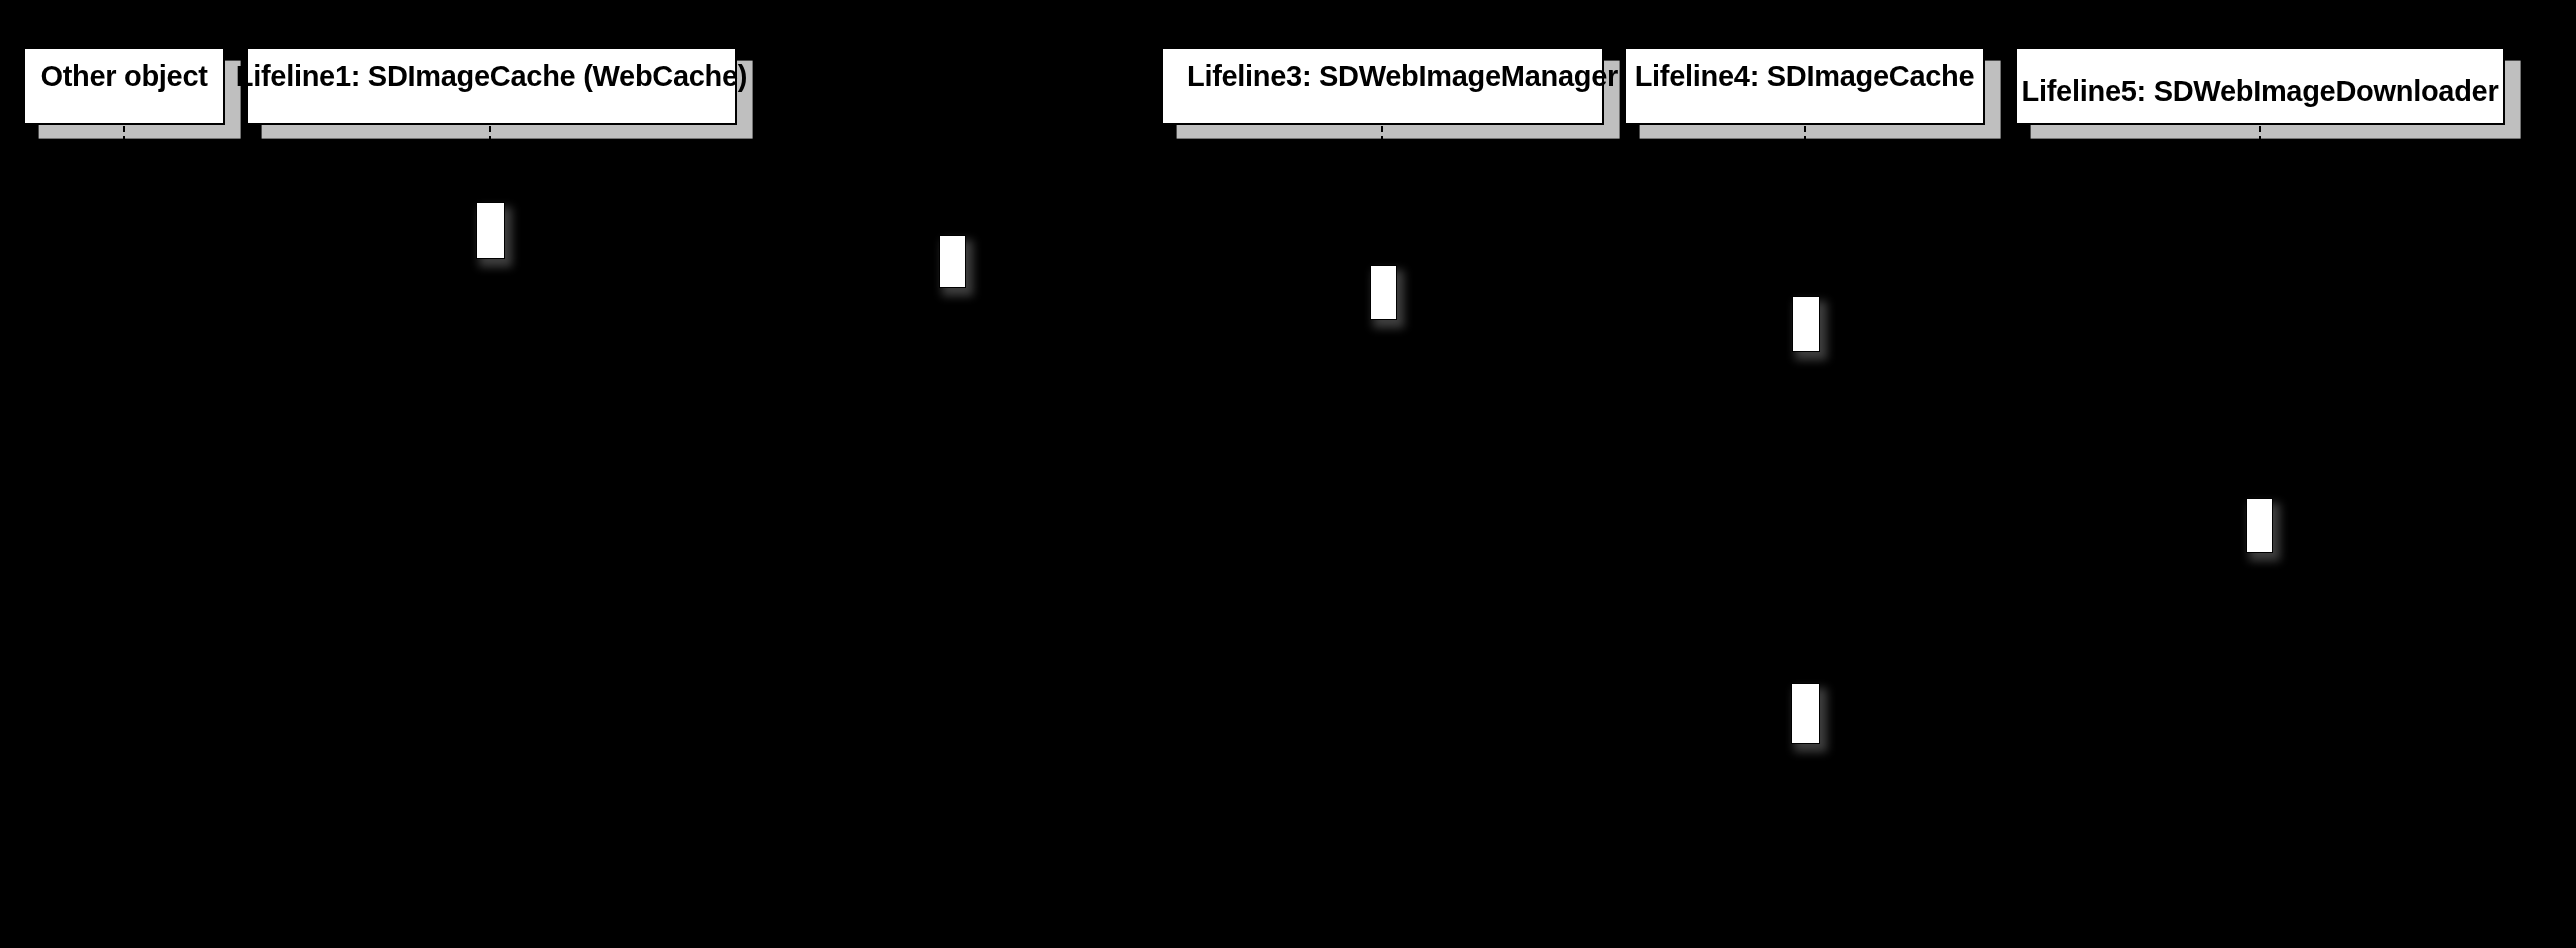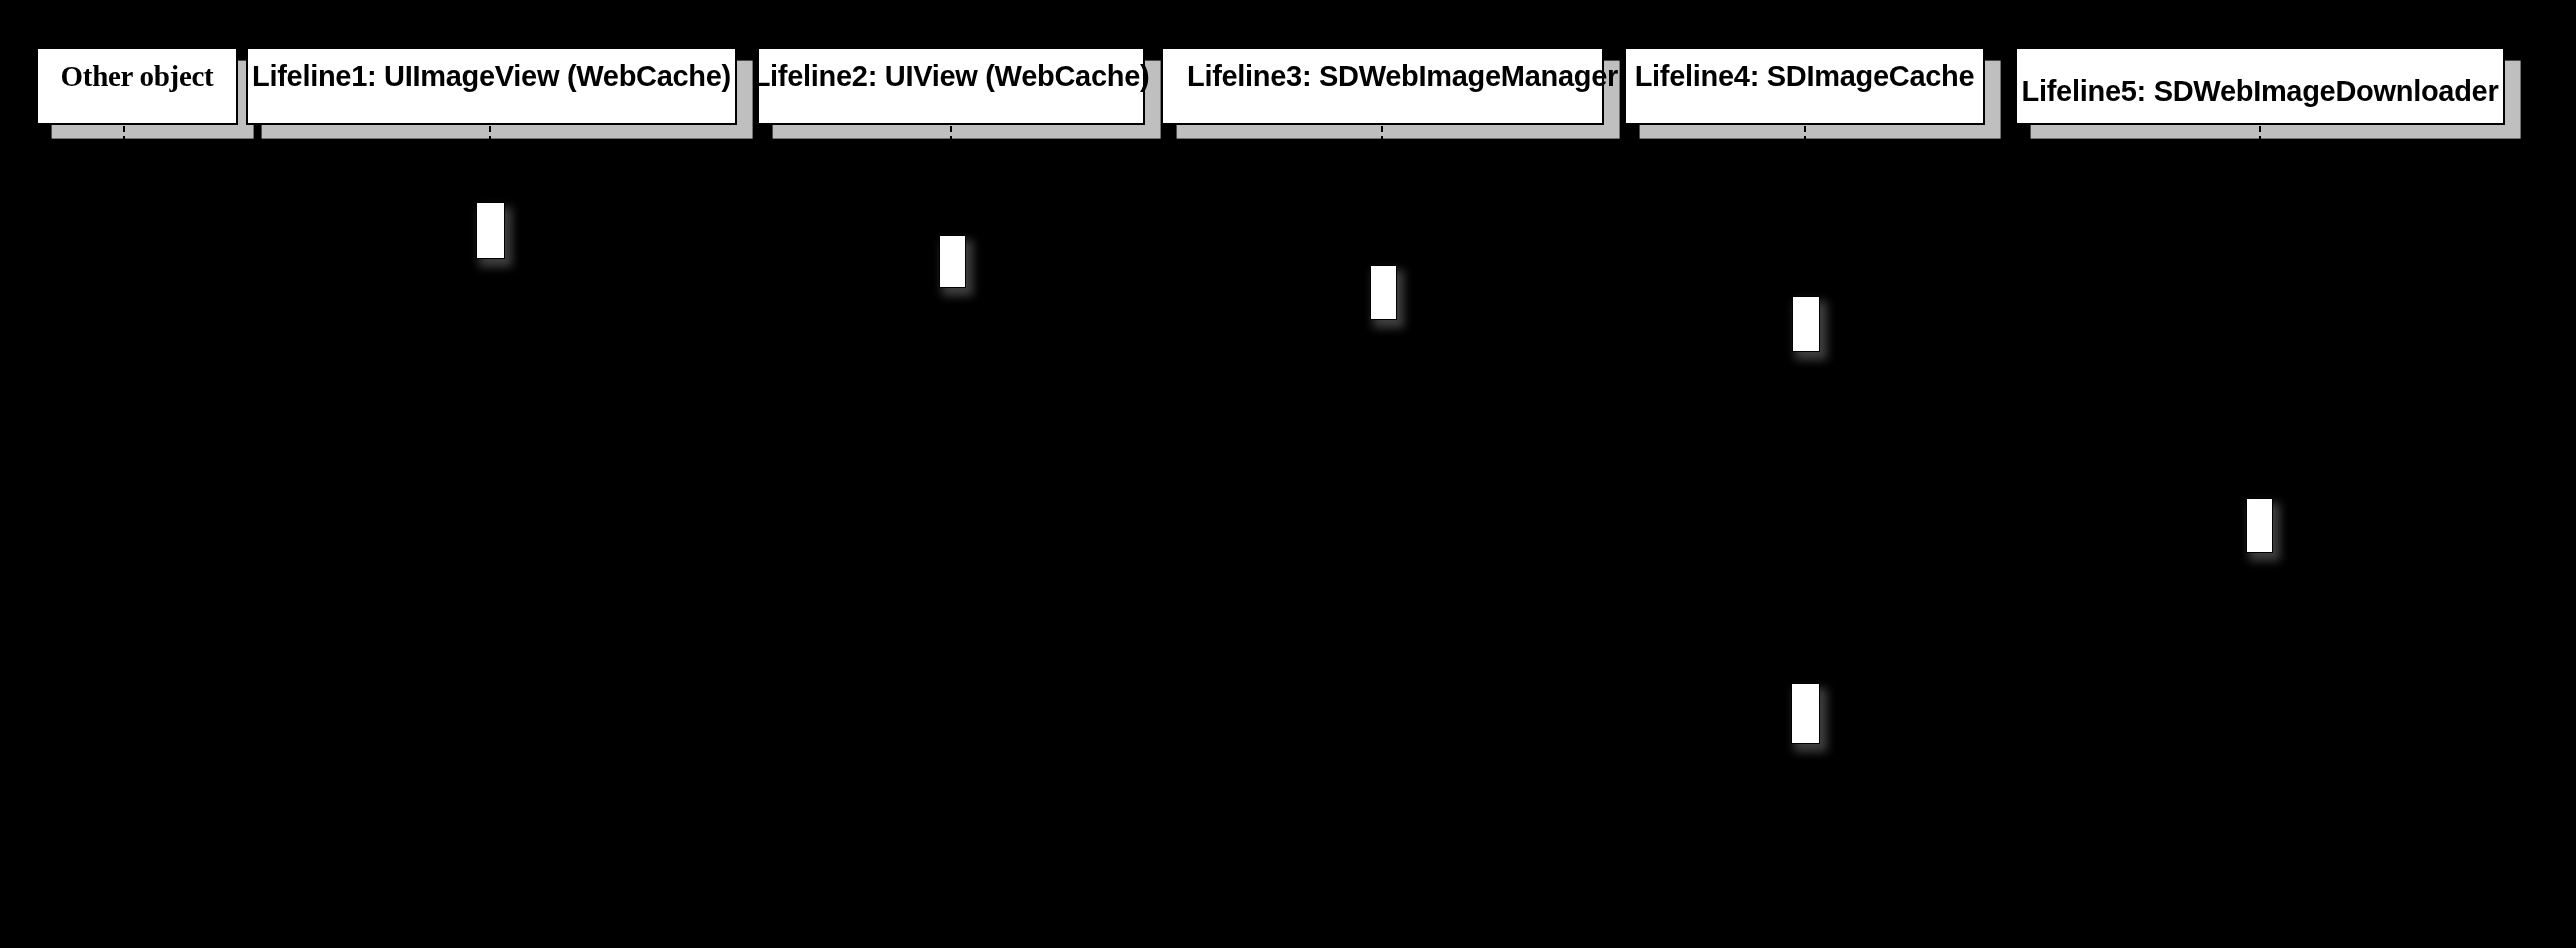--- a/index.html
+++ b/index.html
@@ -52,31 +52,28 @@
     border:1.9px solid var(--activation-border);
     box-shadow:4.9px 6.8px 8.7px 1.9px rgba(140,140,140,0.45);
     z-index:4;
   }
 </style>
 </head>
 <body>
 
 <div id="canvas">
 
-  <div class="head" style="left: 36px; width: 202px; font-family: Liberation Serif, serif;">
+  <div class="head" style="left: 23px; width: 202px;">
     <span class="lbl">Other object</span>
   </div>
 
   <div class="head" style="left: 246px; width: 491px;">
-    <span class="lbl">Lifeline1: UIImageView (WebCache)</span>
+    <span class="lbl">Lifeline1: SDImageCache (WebCache)</span>
   </div>
 
-  <div class="head" style="left: 757px; width: 388px;">
-    <span class="lbl">Lifeline2: UIView (WebCache)</span>
-  </div>
 
   <div class="head" style="left: 1161px; width: 443px; padding-left: 40px;">
     <span class="lbl">Lifeline3: SDWebImageManager</span>
   </div>
 
   <div class="head" style="left: 1624px; width: 361px;">
     <span class="lbl">Lifeline4: SDImageCache</span>
   </div>
 
   <div class="head" style="left: 2015px; width: 490px; align-items: center;">

